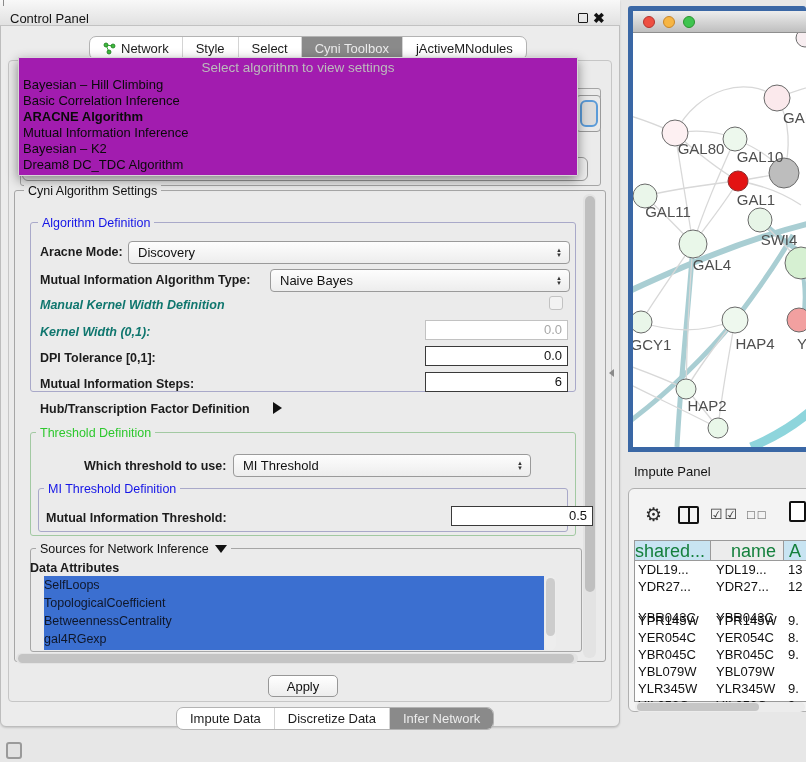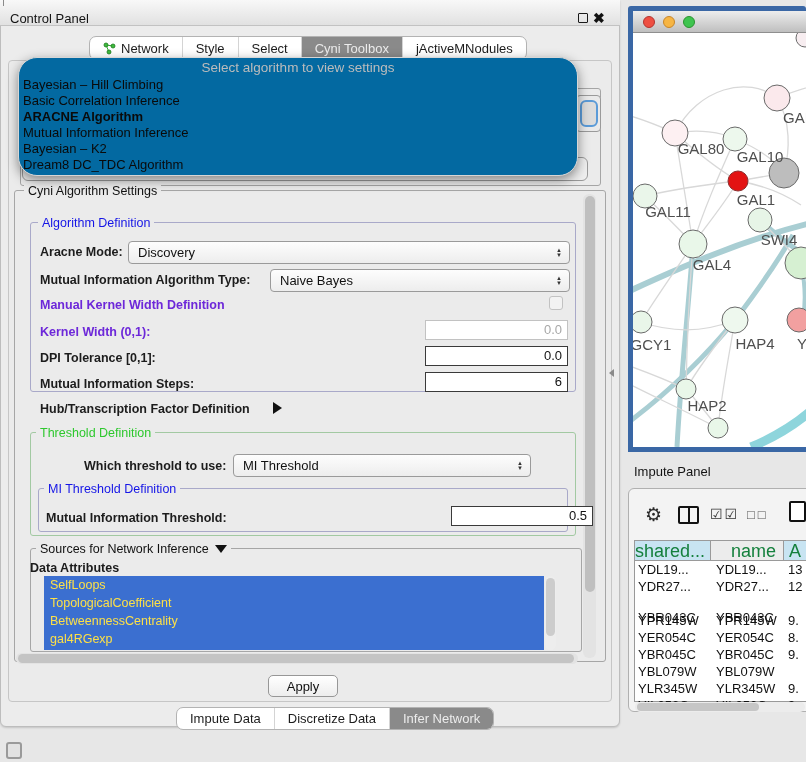--- a/index.html
+++ b/index.html
@@ -1,35 +1,35 @@
 <!DOCTYPE html>
 <html><head>
 <meta charset="utf-8">
 <style>
   html,body{margin:0;padding:0;background:#e7e7e7;}
   *{box-sizing:border-box;font-family:"Liberation Sans",sans-serif;}
   #stage{position:relative;width:806px;height:762px;background:#e7e7e7;overflow:hidden;}
   .abs{position:absolute;}
   .lbl{font-weight:bold;font-size:12.5px;color:#1c1c1c;white-space:nowrap;}
-  .dis{color:#6d28d9;}
+  .dis{color:#0f766e;font-style:italic;}
   .grp{border:1px solid #a6a6a6;border-radius:3px;}
   .legend{position:absolute;background:#ebebeb;padding:0 4px;font-size:12.5px;white-space:nowrap;}
   .combo{position:absolute;background:linear-gradient(#fdfdfd,#ededed);border:1px solid #9a9a9a;border-radius:4px;display:flex;align-items:center;padding-left:9px;font-size:13px;color:#111;}
   .combo .spin{margin-left:auto;margin-right:7px;display:flex;flex-direction:column;line-height:5px;font-size:6px;color:#333;}
   .field{position:absolute;border:1.5px solid #3a3a3a;background:#fff;font-size:13px;color:#111;text-align:right;padding:0 5px;line-height:18px;}
   .field.dim{border:1px solid #c2c2c2;color:#a8a8a8;}
   .tabstrip{position:absolute;display:flex;background:#fff;border:1px solid #b3b3b3;border-radius:7px;overflow:hidden;height:24px;}
   .tab{display:flex;align-items:center;padding:0 13px;font-size:13px;color:#1c1c1c;border-left:1px solid #d4d4d4;white-space:nowrap;}
   .tab:first-child{border-left:none;}
   .tab.sel{background:#8a8a8a;color:#ececec;}
-  .dd{position:absolute;background:#0369a1;border:1px solid #d6d6d6;border-radius:19px;box-shadow:0 4px 12px rgba(0,0,0,.45);z-index:10;}
+  .dd{position:absolute;background:#a21caf;border:1px solid #d6d6d6;border-radius:1px;box-shadow:0 4px 12px rgba(0,0,0,.45);z-index:10;}
   .dd .ph{height:19px;line-height:19px;text-align:center;color:#bcbcbc;font-size:13.5px;}
   .dd .it{height:16px;line-height:16px;padding-left:4px;font-size:13px;color:#0a0a0a;white-space:nowrap;}
   .dd .b{font-weight:bold;}
-  .listitem{height:18px;line-height:18px;padding-left:6px;font-size:12.5px;color:#fde047;background:#3b6fd0;white-space:nowrap;}
+  .listitem{height:18px;line-height:18px;font-size:12.5px;color:#0f172a;background:#3b6fd0;white-space:nowrap;}
   .sbtrack{position:absolute;background:#e3e3e3;border-radius:6px;}
   .sbthumb{position:absolute;background:#bfbfbf;border-radius:5px;}
   .btn{position:absolute;background:linear-gradient(#ffffff,#ededed);border:1px solid #979797;border-radius:5px;text-align:center;font-size:13px;color:#111;}
   .light{position:absolute;width:12px;height:12px;border-radius:50%;}
   .hcell{position:absolute;height:21px;line-height:21px;font-size:18px;color:#15803d;border:1px solid #9a9a9a;}
   .trow{position:absolute;height:17px;line-height:17px;font-size:13px;color:#111;white-space:nowrap;}
   .tcell{position:absolute;overflow:hidden;}
   svg text{font-family:"Liberation Sans",sans-serif;}
 </style>
 </head>

